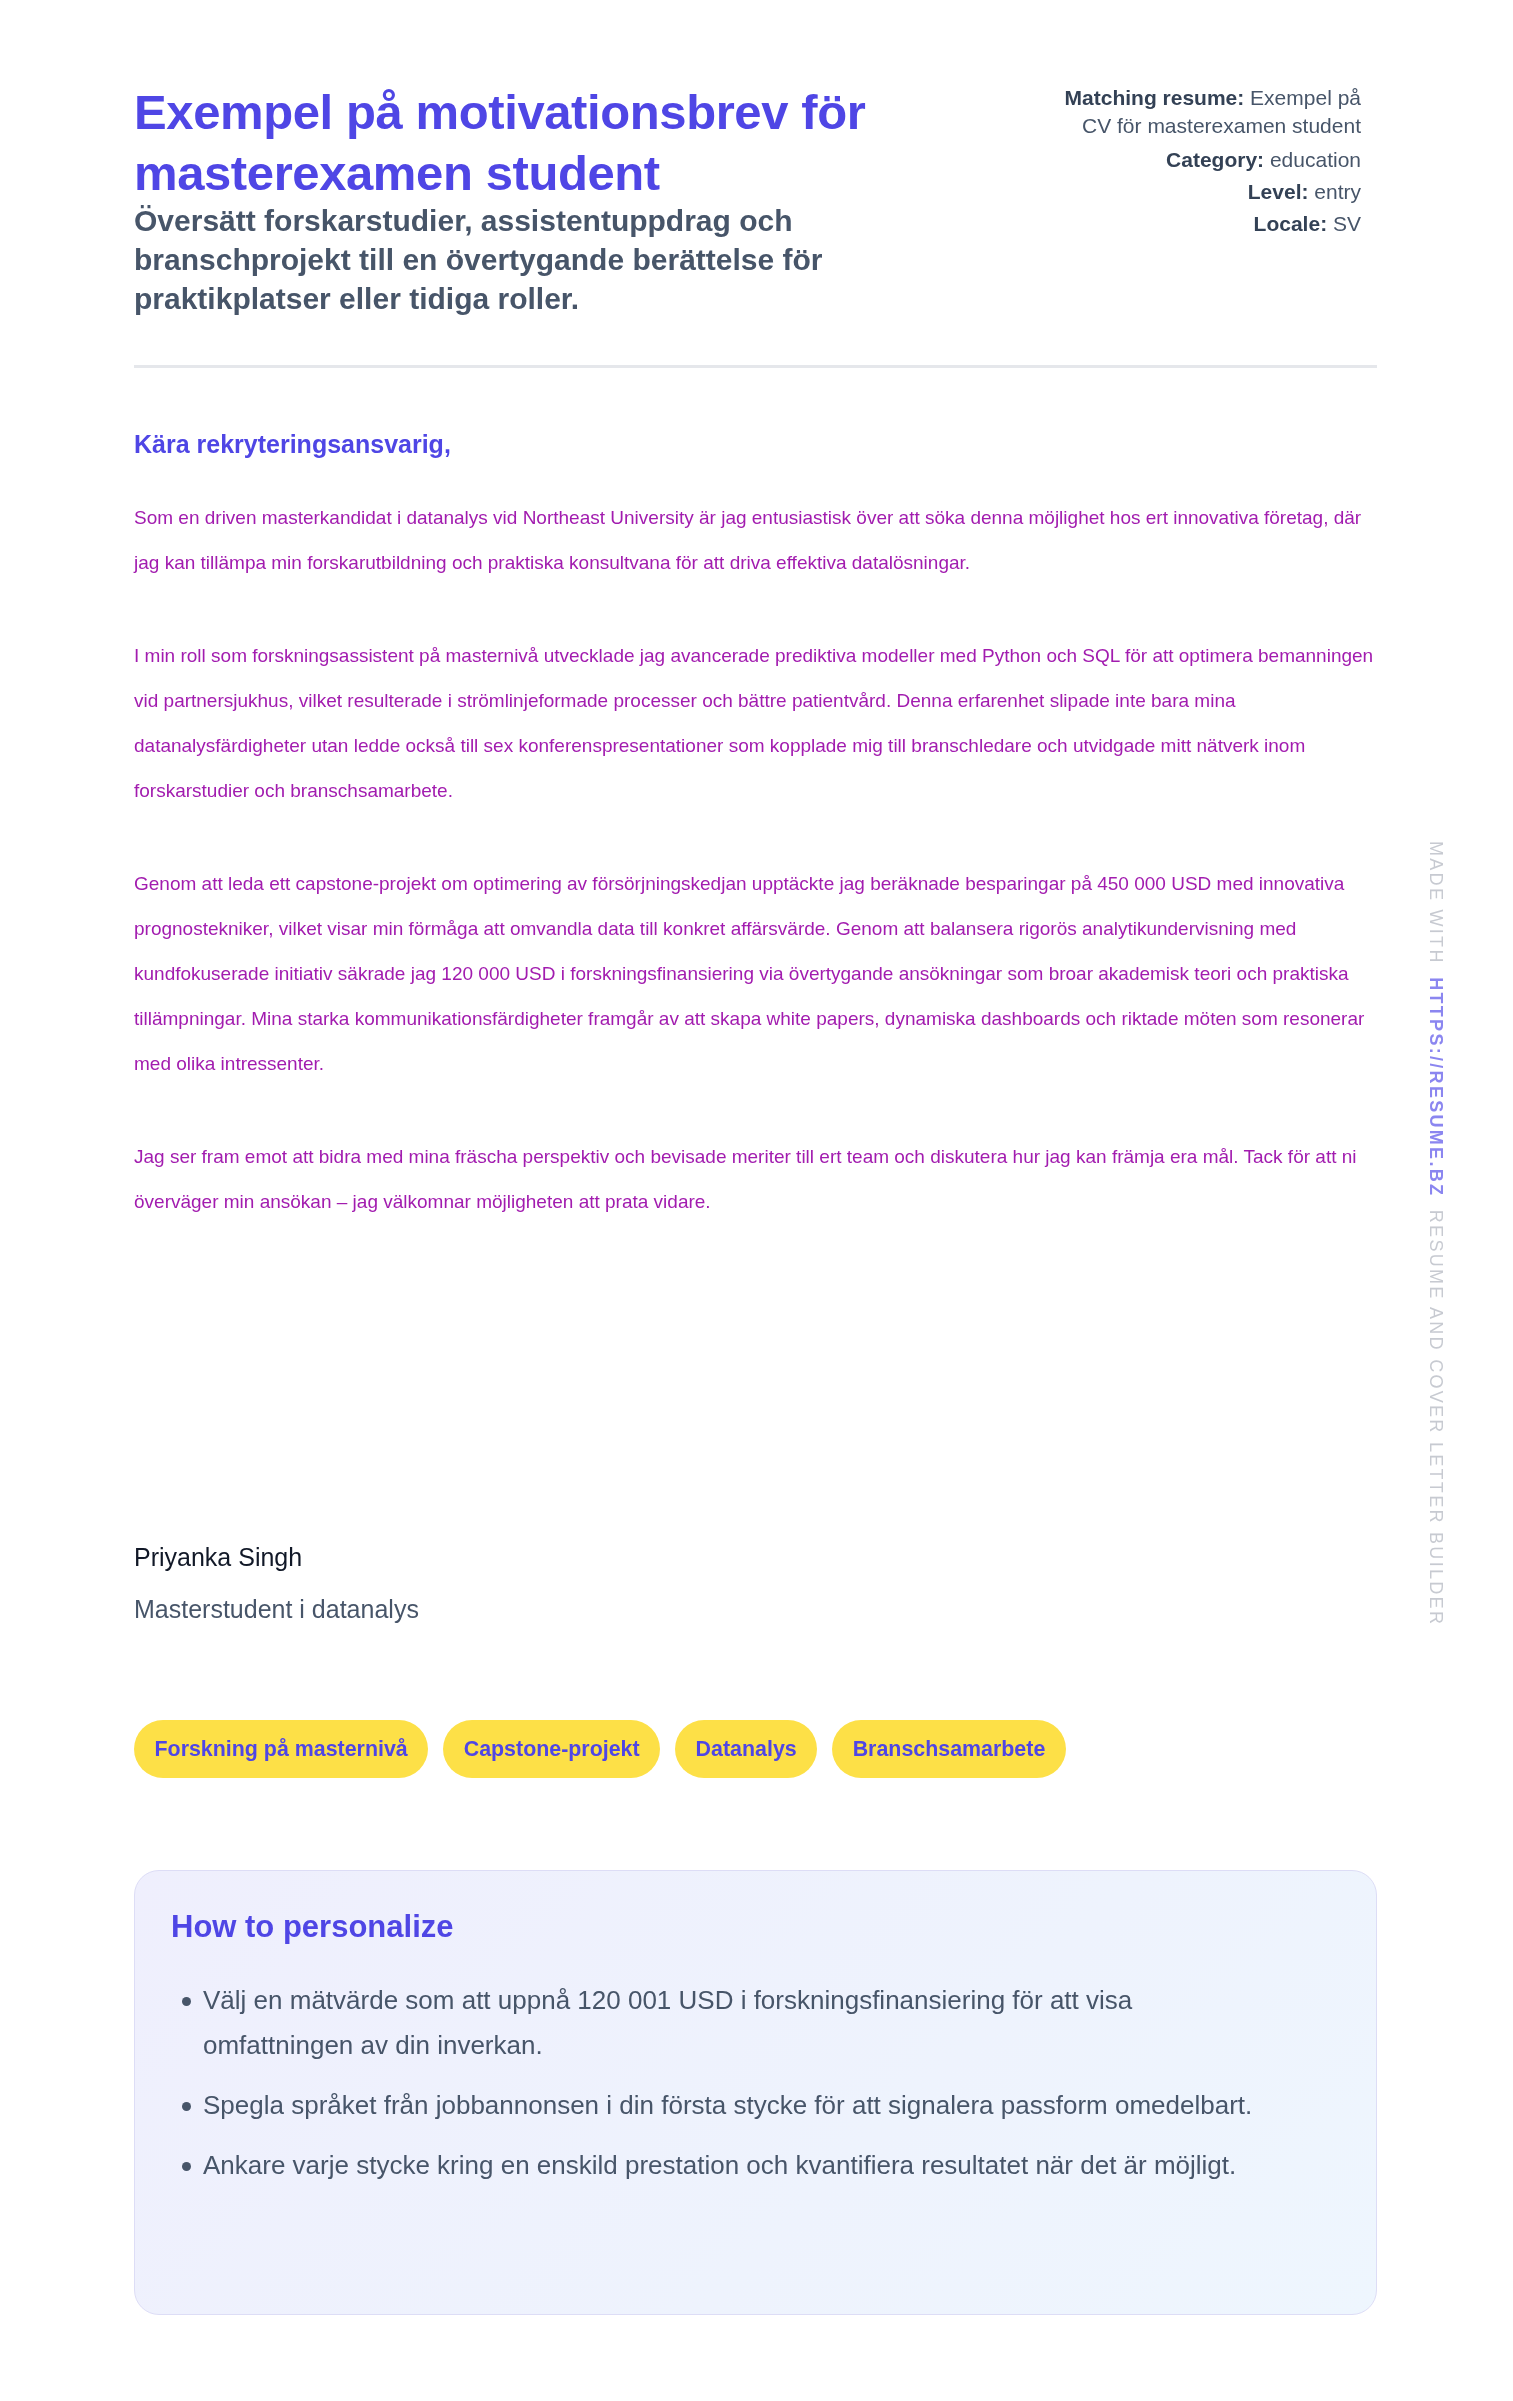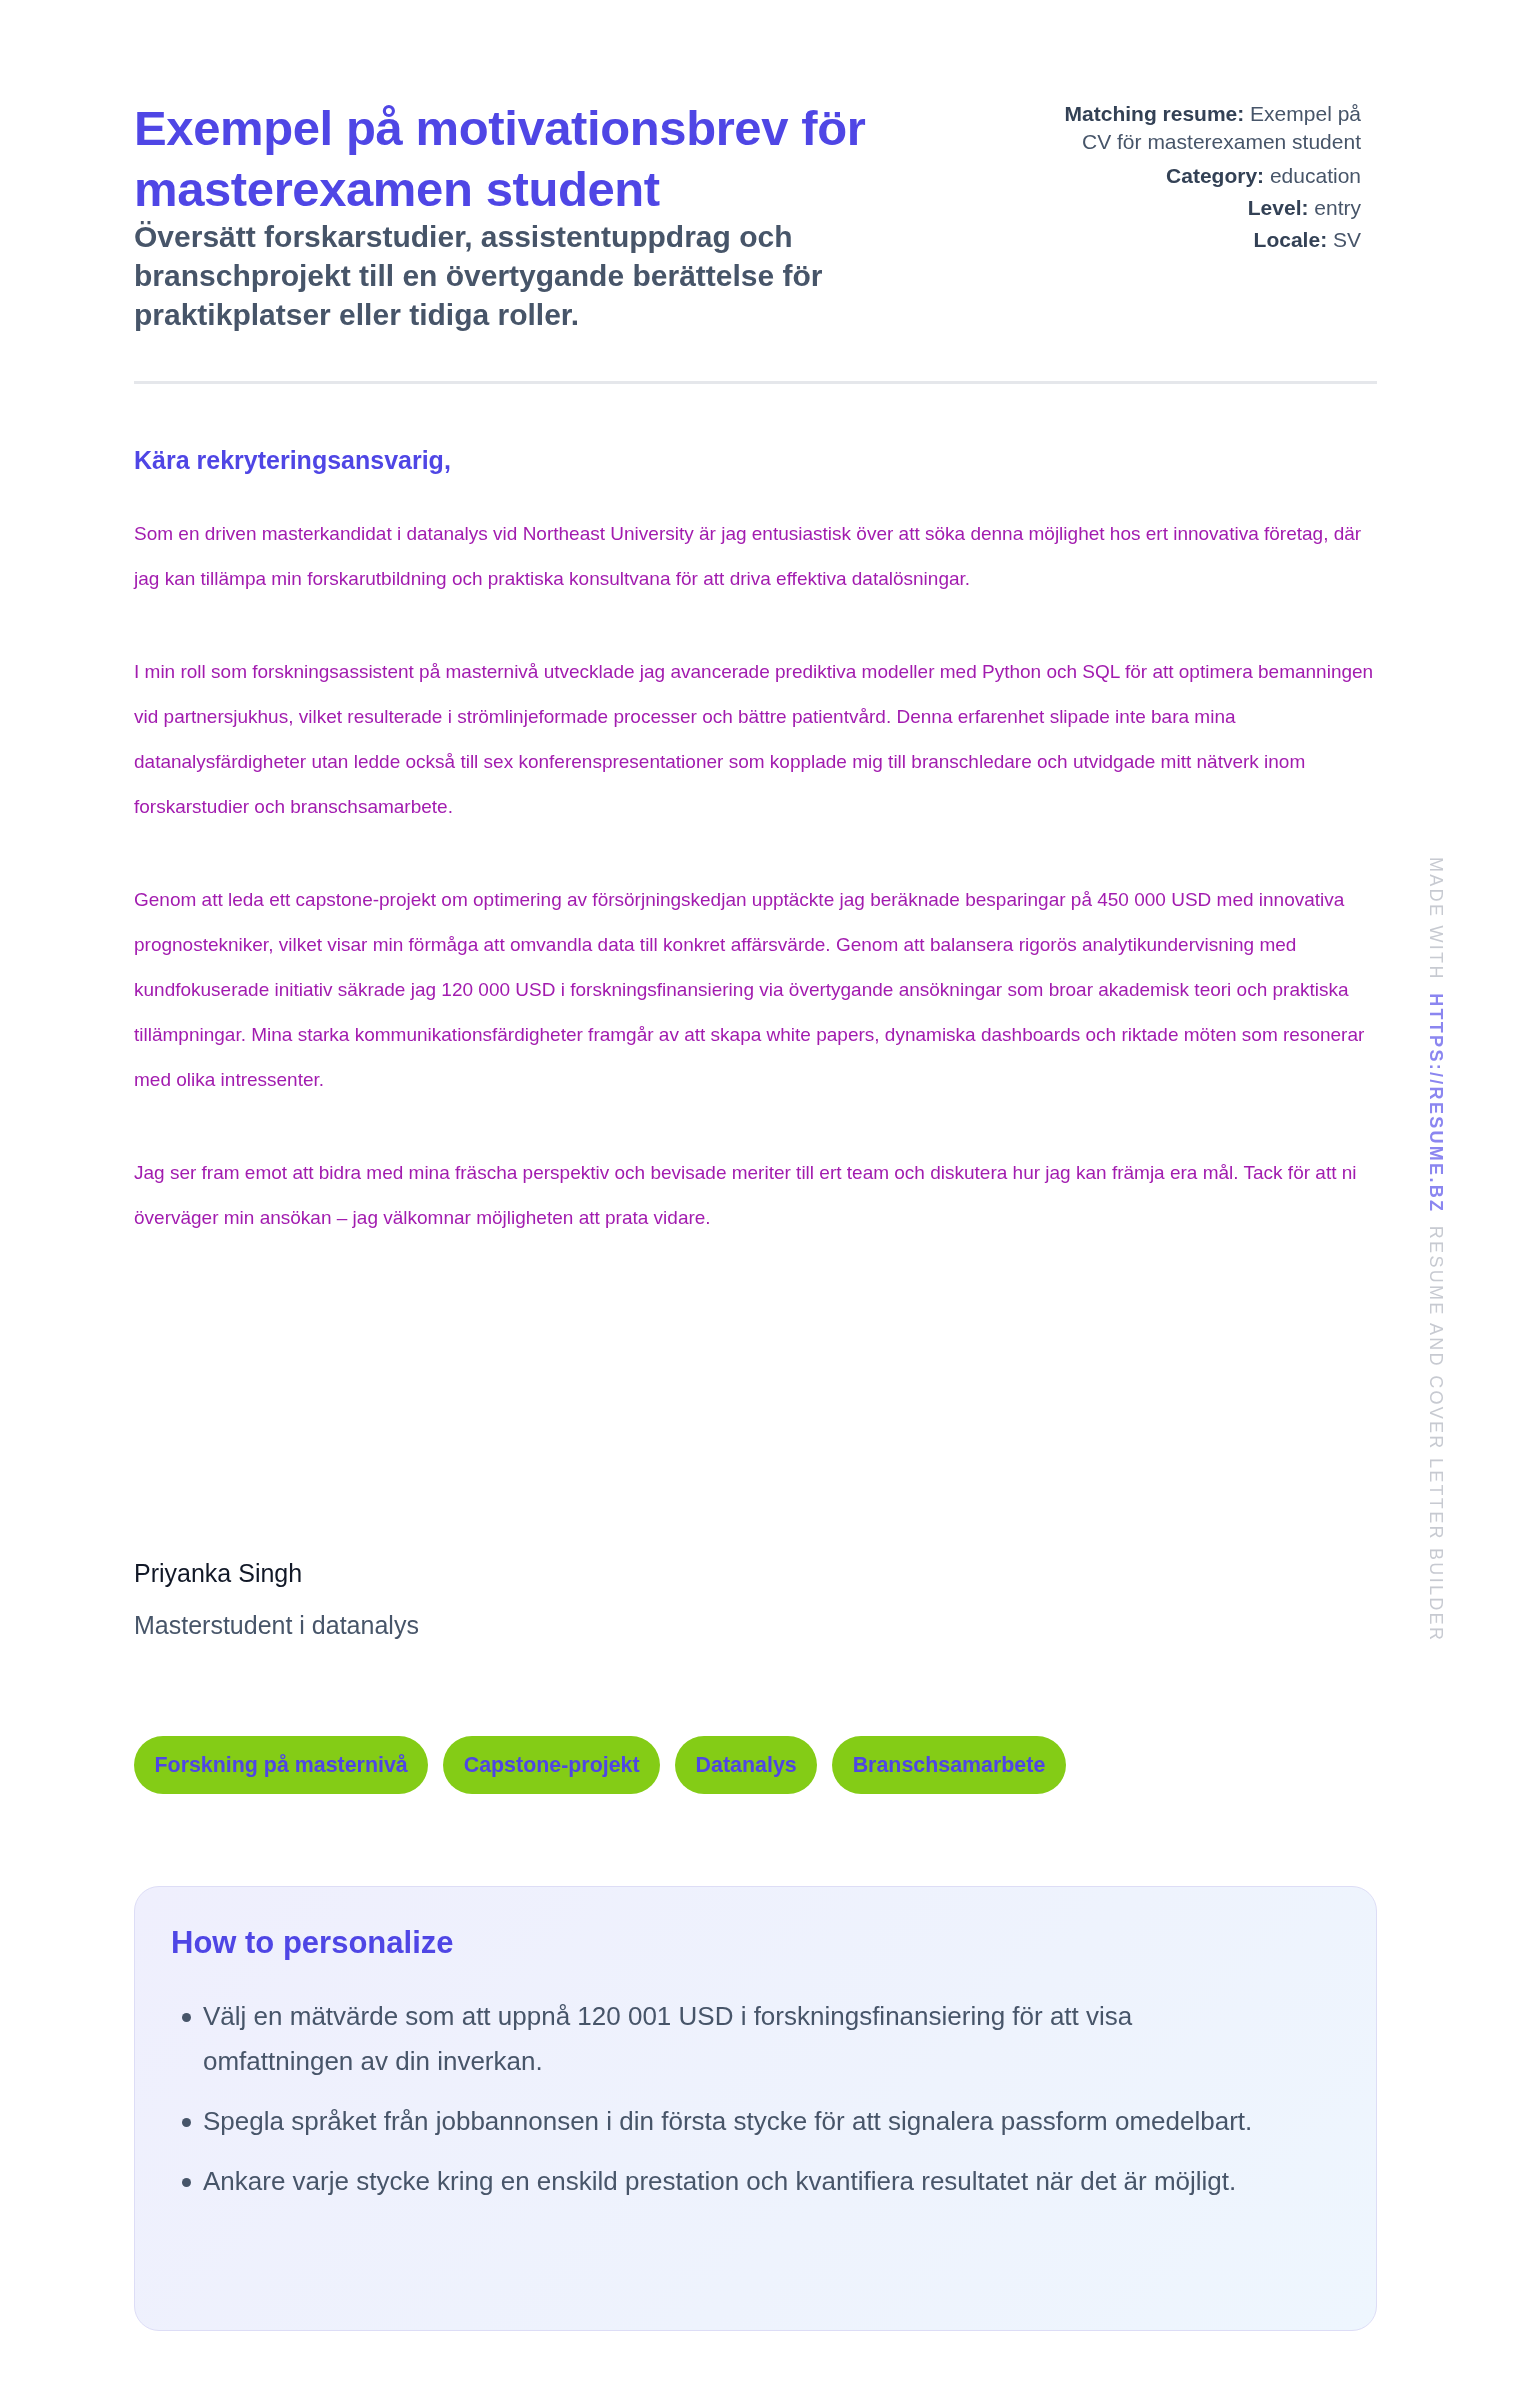--- a/index.html
+++ b/index.html
@@ -8,21 +8,20 @@
     height: 2401px;
     background: #ffffff;
     font-family: "Liberation Sans", "DejaVu Sans", sans-serif;
     color: #111827;
     overflow: hidden;
   }
   .page {
     position: relative;
     width: 1513px;
     height: 2012px;
-    margin-top: 16px;
   }
   .column {
     position: absolute;
     left: 134px;
     top: 0;
     width: 1243px;
   }
   
   .header {
     position: relative;
@@ -112,21 +111,21 @@
     position: absolute;
     left: 0;
     top: 1720px;
     display: flex;
     gap: 15px;
   }
   .tag {
     height: 58px;
     padding: 0 20.5px;
     border-radius: 29px;
-    background: #84cc16;
+    background: #fde047;
     color: #4F46E5;
     font-size: 21.4px;
     font-weight: 700;
     line-height: 58px;
     white-space: nowrap;
   }
   
   .tips {
     position: absolute;
     left: 0;

